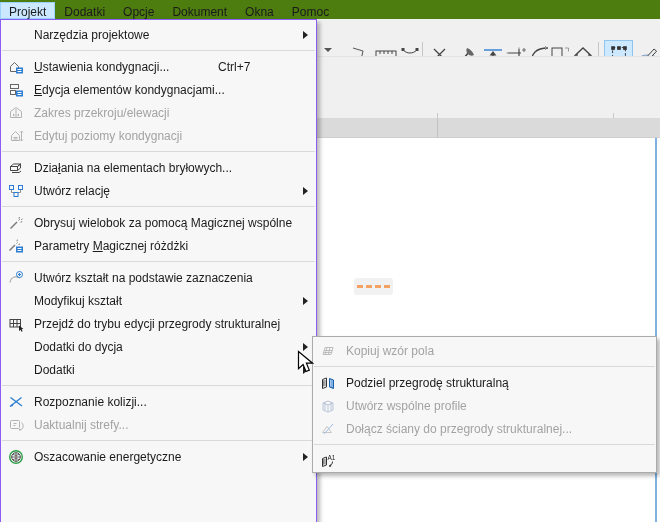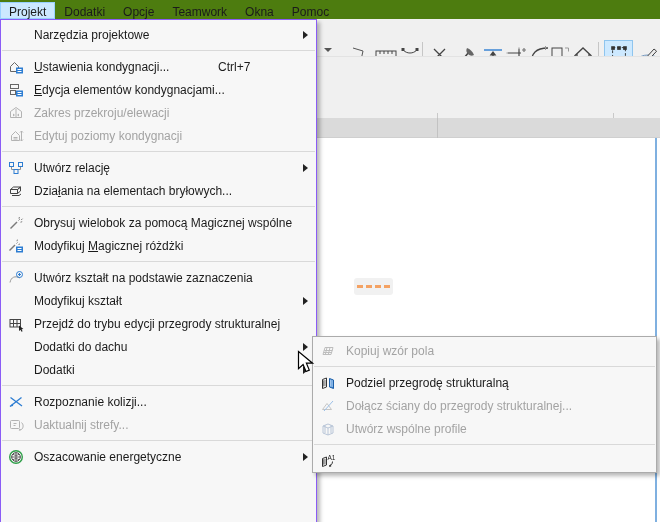--- a/index.html
+++ b/index.html
@@ -181,21 +181,21 @@
       <i></i>
       <i></i>
     </span>
 </div>
 <span class="canvas-edge"></span>
 
 <div class="menubar">
   <span class="mb-item active">Projekt</span>
   <span class="mb-item">Dodatki</span>
   <span class="mb-item">Opcje</span>
-  <span class="mb-item">Teamwork</span>
+  <span class="mb-item">Dokument</span>
   <span class="mb-item">Okna</span>
   <span class="mb-item">Pomoc</span>
 </div>
 
 <div class="menu">
 
   <div class="mi">
     <span class="ico"></span>
     <span class="lbl">Narzędzia projektowe</span>
     <span class="arrow"></span>
@@ -246,43 +246,43 @@
           <path d="M5.5 9.5h4M5.5 11h4"></path>
         </svg>
       </span>
     <span class="lbl">Edytuj poziomy kondygnacji</span>
   </div>
 
   <div class="msep"></div>
 
   <div class="mi">
     <span class="ico">
+      <svg viewBox="0 0 16 16" fill="none" stroke="#444">
+          <path d="M2.5 6.5l3-2.5h7l-3 2.5z"></path>
+          <path d="M9.5 6.5l3-2.5v4l-3 2.5z"></path>
+          <path d="M2.5 6.5h7v4h-7z"></path>
+          <path d="M4 12.5h7l2-1.5"></path>
+        </svg>
+      </span>
+    <span class="lbl"><span>Dzia</span><span class="u">ł</span><span>ania na elementach bryłowych...</span></span>
+  </div>
+
+  <div class="mi">
+    <span class="ico">
       <svg viewBox="0 0 16 16" fill="none">
           <path d="M3.5 6.5v3h4.5M12.5 6.5v3h-4.5" stroke="#909090"></path>
           <rect x="1.5" y="2.5" width="4" height="4" stroke="#2d7dd2"></rect>
           <rect x="10.5" y="2.5" width="4" height="4" stroke="#2d7dd2"></rect>
           <rect x="6" y="9.5" width="4" height="4" stroke="#2d7dd2"></rect>
         </svg>
       </span>
     <span class="lbl">Utwórz relację</span>
     <span class="arrow"></span>
   </div>
 
-  <div class="mi">
-    <span class="ico">
-      <svg viewBox="0 0 16 16" fill="none" stroke="#444">
-          <path d="M2.5 6.5l3-2.5h7l-3 2.5z"></path>
-          <path d="M9.5 6.5l3-2.5v4l-3 2.5z"></path>
-          <path d="M2.5 6.5h7v4h-7z"></path>
-          <path d="M4 12.5h7l2-1.5"></path>
-        </svg>
-      </span>
-    <span class="lbl"><span>Dzia</span><span class="u">ł</span><span>ania na elementach bryłowych...</span></span>
-  </div>
-
   <div class="msep"></div>
 
   <div class="mi">
     <span class="ico">
       <svg viewBox="0 0 16 16" fill="none" stroke="#7a7a7a">
           <path d="M2.5 13.5L9 7" stroke-width="1.5"></path>
           <path d="M10.5 5.5l1.2-1.2M12.5 7.2l1.7-.5M11 3.7l.4-1.7M13.2 5l1.3-1.3"></path>
         </svg>
       </span>
     <span class="lbl">Obrysuj wielobok za pomocą Magicznej wspólne</span>
@@ -290,21 +290,21 @@
 
   <div class="mi">
     <span class="ico">
       <svg viewBox="0 0 16 16" fill="none" stroke="#7a7a7a">
           <path d="M1.5 12.5L7 7" stroke-width="1.5"></path>
           <path d="M8.5 5.5l1-1M9 3.2l.4-1.6M10.5 6.5L12 6"></path>
           <rect x="8" y="8.5" width="7" height="6" fill="#2d7dd2" stroke="none"></rect>
           <path d="M9.5 10.5h4M9.5 12.5h4" stroke="#fff"></path>
         </svg>
       </span>
-    <span class="lbl"><span>Modyfikuj </span><span class="u">M</span><span>agicznej różdżki</span></span>
+    <span class="lbl"><span>Parametry </span><span class="u">M</span><span>agicznej różdżki</span></span>
   </div>
 
   <div class="msep"></div>
 
   <div class="mi">
     <span class="ico">
       <svg viewBox="0 0 16 16" fill="none">
           <path d="M2 12.5C3 7 7 5.5 12 8" stroke="#999"></path>
           <circle cx="11.5" cy="4.5" r="3" stroke="#2d7dd2"></circle>
           <path d="M11.5 3v3M10 4.5h3" stroke="#2d7dd2"></path>
@@ -326,21 +326,21 @@
           <path d="M5.5 3.5v7.5M9 3.5v7.5M2 7.5h10.5"></path>
           <path d="M11 9.5v5.5l1.5-1.3 1 2.1 1.1-.5-1-2.1 1.8-.2z" fill="#222" stroke="none"></path>
         </svg>
       </span>
     <span class="lbl">Przejdź do trybu edycji przegrody strukturalnej</span>
   </div>
 
 
   <div class="mi">
     <span class="ico"></span>
-    <span class="lbl">Dodatki do dachu</span>
+    <span class="lbl">Dodatki do dycja</span>
     <span class="arrow"></span>
   </div>
 
   <div class="mi">
     <span class="ico"></span>
     <span class="lbl">Dodatki</span>
     <span class="arrow"></span>
   </div>
 
 
@@ -405,36 +405,36 @@
           <path d="M3.7 5.3v6.2M5 4.9v6.2" stroke="#333" stroke-width=".7" fill="none"></path>
           <path d="M9.5 3.5l4 1.5v8.5l-4-1.5z" fill="#2d7dd2" stroke="#1c5fa8"></path>
           <path d="M10.7 4.6v7M12.1 5.1v7" stroke="#fff" stroke-width=".7" fill="none"></path>
         </svg>
       </span>
     <span class="lbl">Podziel przegrodę strukturalną</span>
   </div>
 
   <div class="mi dis">
     <span class="ico">
+      <svg viewBox="0 0 16 16" fill="none" stroke="#b9c6d8">
+          <path d="M3 5l5-2 5 2v7l-5 2-5-2z"></path>
+          <path d="M3 5l5 2 5-2M8 7v7M5 4v8M11 4v8"></path>
+        </svg>
+      </span>
+    <span class="lbl">Utwórz wspólne profile</span>
+  </div>
+
+  <div class="mi dis">
+    <span class="ico">
       <svg viewBox="0 0 16 16" fill="none">
           <path d="M2.5 11.5h9l-4.5-6z" stroke="#c6c6c6"></path>
           <path d="M4 13L13 3" stroke="#9cc0e8"></path>
         </svg>
       </span>
     <span class="lbl">Dołącz ściany do przegrody strukturalnej...</span>
-  </div>
-
-  <div class="mi dis">
-    <span class="ico">
-      <svg viewBox="0 0 16 16" fill="none" stroke="#b9c6d8">
-          <path d="M3 5l5-2 5 2v7l-5 2-5-2z"></path>
-          <path d="M3 5l5 2 5-2M8 7v7M5 4v8M11 4v8"></path>
-        </svg>
-      </span>
-    <span class="lbl">Utwórz wspólne profile</span>
   </div>
 
   <div class="msep"></div>
 
   <div class="mi">
     <span class="ico">
       <svg viewBox="0 0 16 16" fill="none">
           <path d="M2.5 5.5l4-1.5v8l-4 1.5z" stroke="#333"></path>
           <path d="M3.7 6.2v5.5M5 5.8v5.6" stroke="#333" stroke-width=".7"></path>
           <text x="7.5" y="7" font-size="6.5" fill="#222">A1</text>

